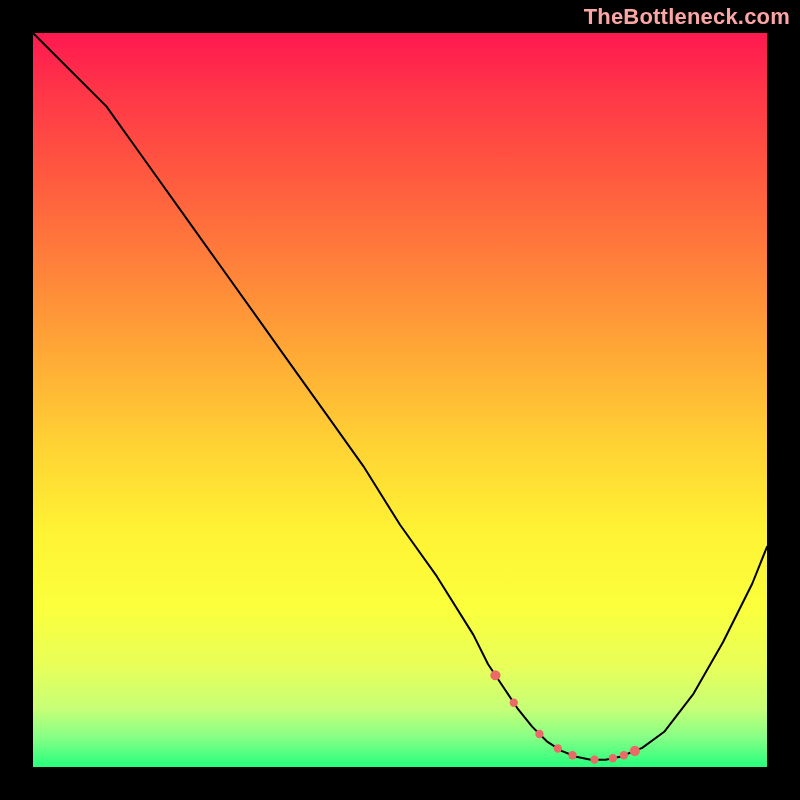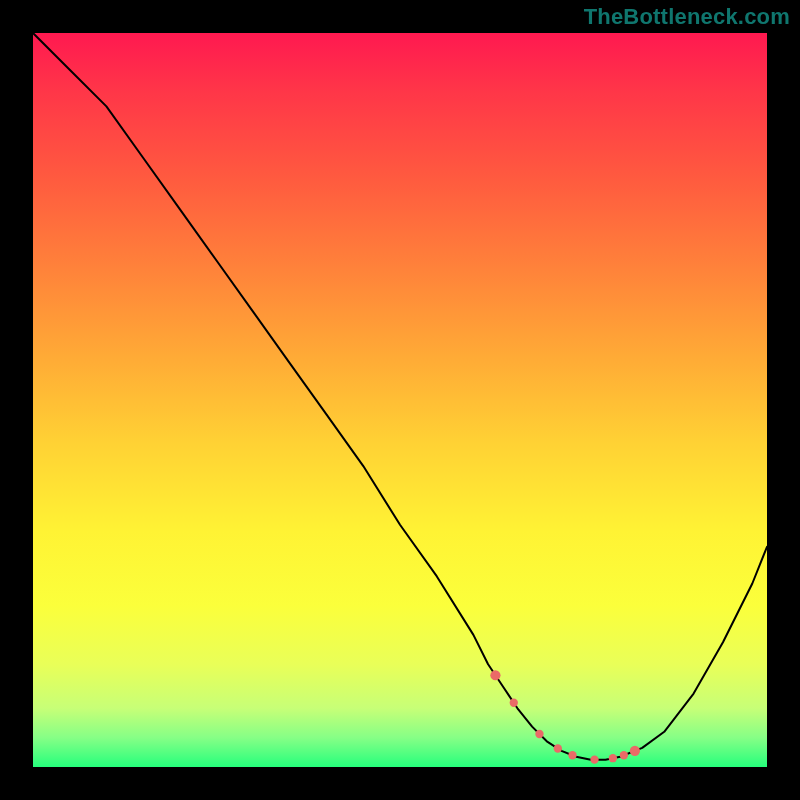--- a/index.html
+++ b/index.html
@@ -16,21 +16,21 @@
     width: 800px;
     height: 800px;
     background: #000;
   }
   .watermark {
     position: absolute;
     top: 4px;
     right: 10px;
     font-size: 22px;
     font-weight: 600;
-    color: #0f766e;
+    color: #fca5a5;
     letter-spacing: 0.2px;
     z-index: 10;
   }
   .plot-box {
     position: absolute;
     left: 33px;
     top: 33px;
     width: 734px;
     height: 734px;
     overflow: hidden;

